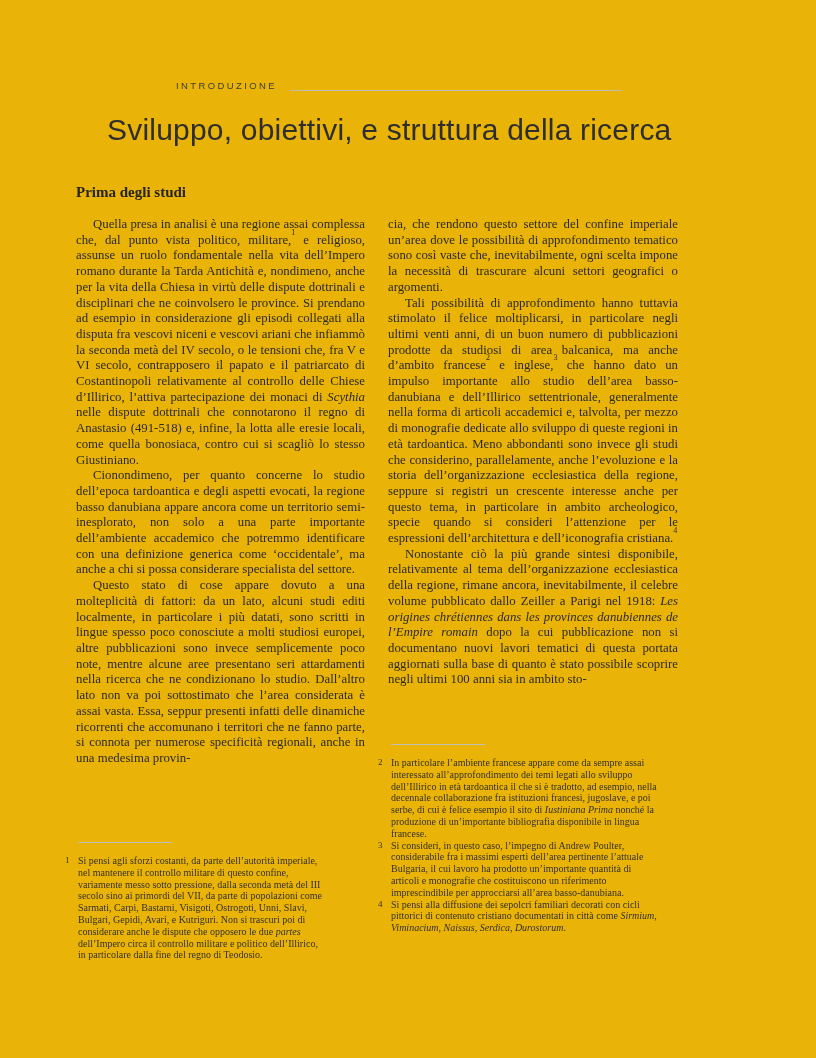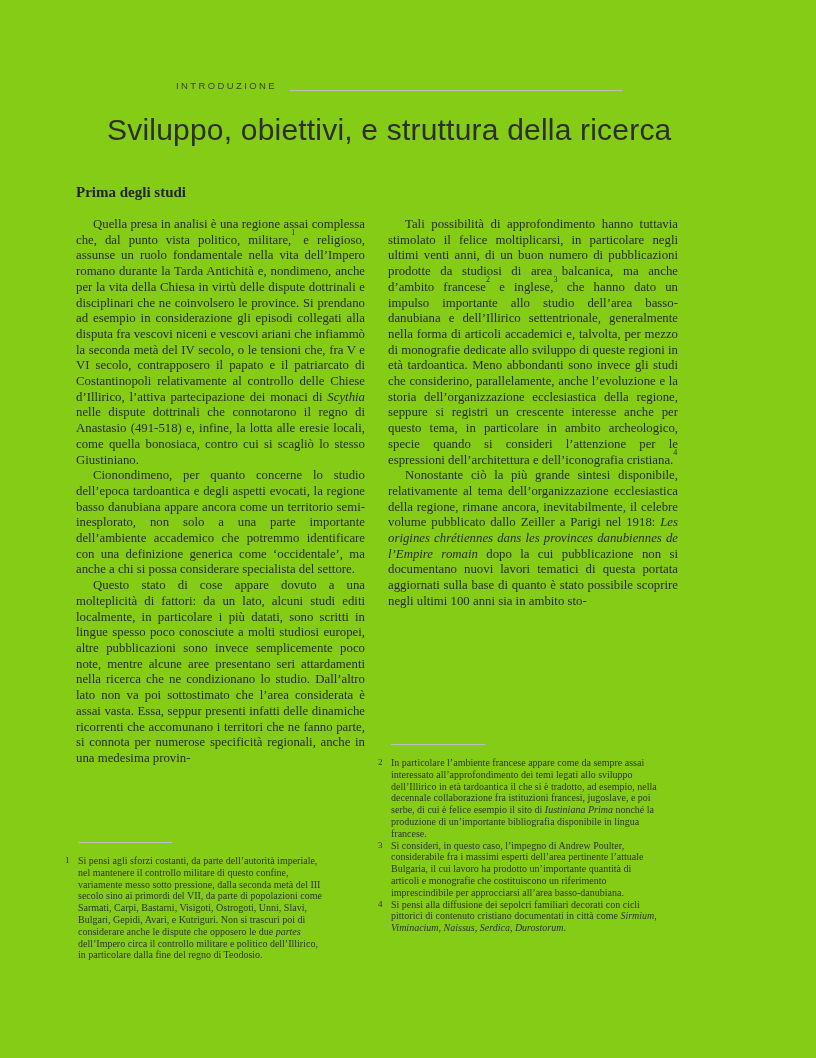--- a/index.html
+++ b/index.html
@@ -1,18 +1,18 @@
 <!DOCTYPE html>
 <html lang="it"><head>
 <meta charset="utf-8">
 <style>
   html,body{margin:0;padding:0;}
   body{width:816px;height:1058px;background:#ffffff;position:relative;overflow:hidden;
        font-family:"Liberation Serif", serif;color:#2b2a28;}
-  .page{position:absolute;inset:0;background:#84cc16;}
+  .page{position:absolute;inset:0;background:#eab308;}
 
   .kicker{position:absolute;left:176px;top:80px;
           font-family:"Liberation Sans", sans-serif;font-size:9.5px;font-weight:400;
           letter-spacing:2.4px;color:#3d3d3d;}
   .kicker-rule{position:absolute;left:290px;top:90px;width:332px;height:1px;background:#bdbdbd;}
 
   .title{position:absolute;left:99px;top:105px;margin:8px;
          font-family:"Liberation Sans", sans-serif;font-weight:400;font-size:30px;
          letter-spacing:0.2px;color:#2e2e2e;}
 
@@ -45,20 +45,21 @@
   <div class="kicker-rule"></div>
   <h1 class="title">Sviluppo, obiettivi, e struttura della ricerca</h1>
   <h2 class="subhead">Prima degli studi</h2>
 
   <div class="col col-left">
       <p class="indent">Quella presa in analisi è una regione assai complessa che, dal punto vista politico, militare,<sup class="fnref">1</sup> e religioso, assunse un ruolo fondamentale nella vita dell’Impero romano durante la Tarda Antichità e, nondimeno, anche per la vita della Chiesa in virtù delle dispute dottrinali e disciplinari che ne coinvolsero le province. Si prendano ad esempio in considerazione gli episodi collegati alla disputa fra vescovi niceni e vescovi ariani che infiammò la seconda metà del IV secolo, o le tensioni che, fra V e VI secolo, contrapposero il papato e il patriarcato di Costantinopoli relativamente al controllo delle Chiese d’Illirico, l’attiva partecipazione dei monaci di <em>Scythia</em> nelle dispute dottrinali che connotarono il regno di Anastasio (491-518) e, infine, la lotta alle eresie locali, come quella bonosiaca, contro cui si scagliò lo stesso Giustiniano.</p>
       <p class="indent">Cionondimeno, per quanto concerne lo studio dell’epoca tardoantica e degli aspetti evocati, la regione basso danubiana appare ancora come un territorio semi-inesplorato, non solo a una parte importante dell’ambiente accademico che potremmo identificare con una definizione generica come ‘occidentale’, ma anche a chi si possa considerare specialista del settore.</p>
       <p class="indent">Questo stato di cose appare dovuto a una molteplicità di fattori: da un lato, alcuni studi editi localmente, in particolare i più datati, sono scritti in lingue spesso poco conosciute a molti studiosi europei, altre pubblicazioni sono invece semplicemente poco note, mentre alcune aree presentano seri attardamenti nella ricerca che ne condizionano lo studio. Dall’altro lato non va poi sottostimato che l’area considerata è assai vasta. Essa, seppur presenti infatti delle dinamiche ricorrenti che accomunano i territori che ne fanno parte, si connota per numerose specificità regionali, anche in una medesima provin-</p>
     </div>
   <div class="col col-right">
+      <p>cia, che rendono questo settore del confine imperiale un’area dove le possibilità di approfondimento tematico sono così vaste che, inevitabilmente, ogni scelta impone la necessità di trascurare alcuni settori geografici o argomenti.</p>
       <p class="indent">Tali possibilità di approfondimento hanno tuttavia stimolato il felice moltiplicarsi, in particolare negli ultimi venti anni, di un buon numero di pubblicazioni prodotte da studiosi di area balcanica, ma anche d’ambito francese<sup class="fnref">2</sup> e inglese,<sup class="fnref">3</sup> che hanno dato un impulso importante allo studio dell’area basso-danubiana e dell’Illirico settentrionale, generalmente nella forma di articoli accademici e, talvolta, per mezzo di monografie dedicate allo sviluppo di queste regioni in età tardoantica. Meno abbondanti sono invece gli studi che considerino, parallelamente, anche l’evoluzione e la storia dell’organizzazione ecclesiastica della regione, seppure si registri un crescente interesse anche per questo tema, in particolare in ambito archeologico, specie quando si consideri l’attenzione per le espressioni dell’architettura e dell’iconografia cristiana.<sup class="fnref">4</sup></p>
       <p class="indent">Nonostante ciò la più grande sintesi disponibile, relativamente al tema dell’organizzazione ecclesiastica della regione, rimane ancora, inevitabilmente, il celebre volume pubblicato dallo Zeiller a Parigi nel 1918: <em>Les origines chrétiennes dans les provinces danubiennes de l’Empire romain</em> dopo la cui pubblicazione non si documentano nuovi lavori tematici di questa portata aggiornati sulla base di quanto è stato possibile scoprire negli ultimi 100 anni sia in ambito sto-</p>
     </div>
 
   <div class="fnblock fn-left">
     <div class="fnrule"></div>
     <div class="fnlist">
         <p class="fn"><span class="fn-num">1</span>Si pensi agli sforzi costanti, da parte dell’autorità imperiale, nel mantenere il controllo militare di questo confine, variamente messo sotto pressione, dalla seconda metà del III secolo sino ai primordi del VII, da parte di popolazioni come Sarmati, Carpi, Bastarni, Visigoti, Ostrogoti, Unni, Slavi, Bulgari, Gepidi, Avari, e Kutriguri. Non si trascuri poi di considerare anche le dispute che opposero le due <em>partes</em> dell’Impero circa il controllo militare e politico dell’Illirico, in particolare dalla fine del regno di Teodosio.</p>
       </div>
   </div>

